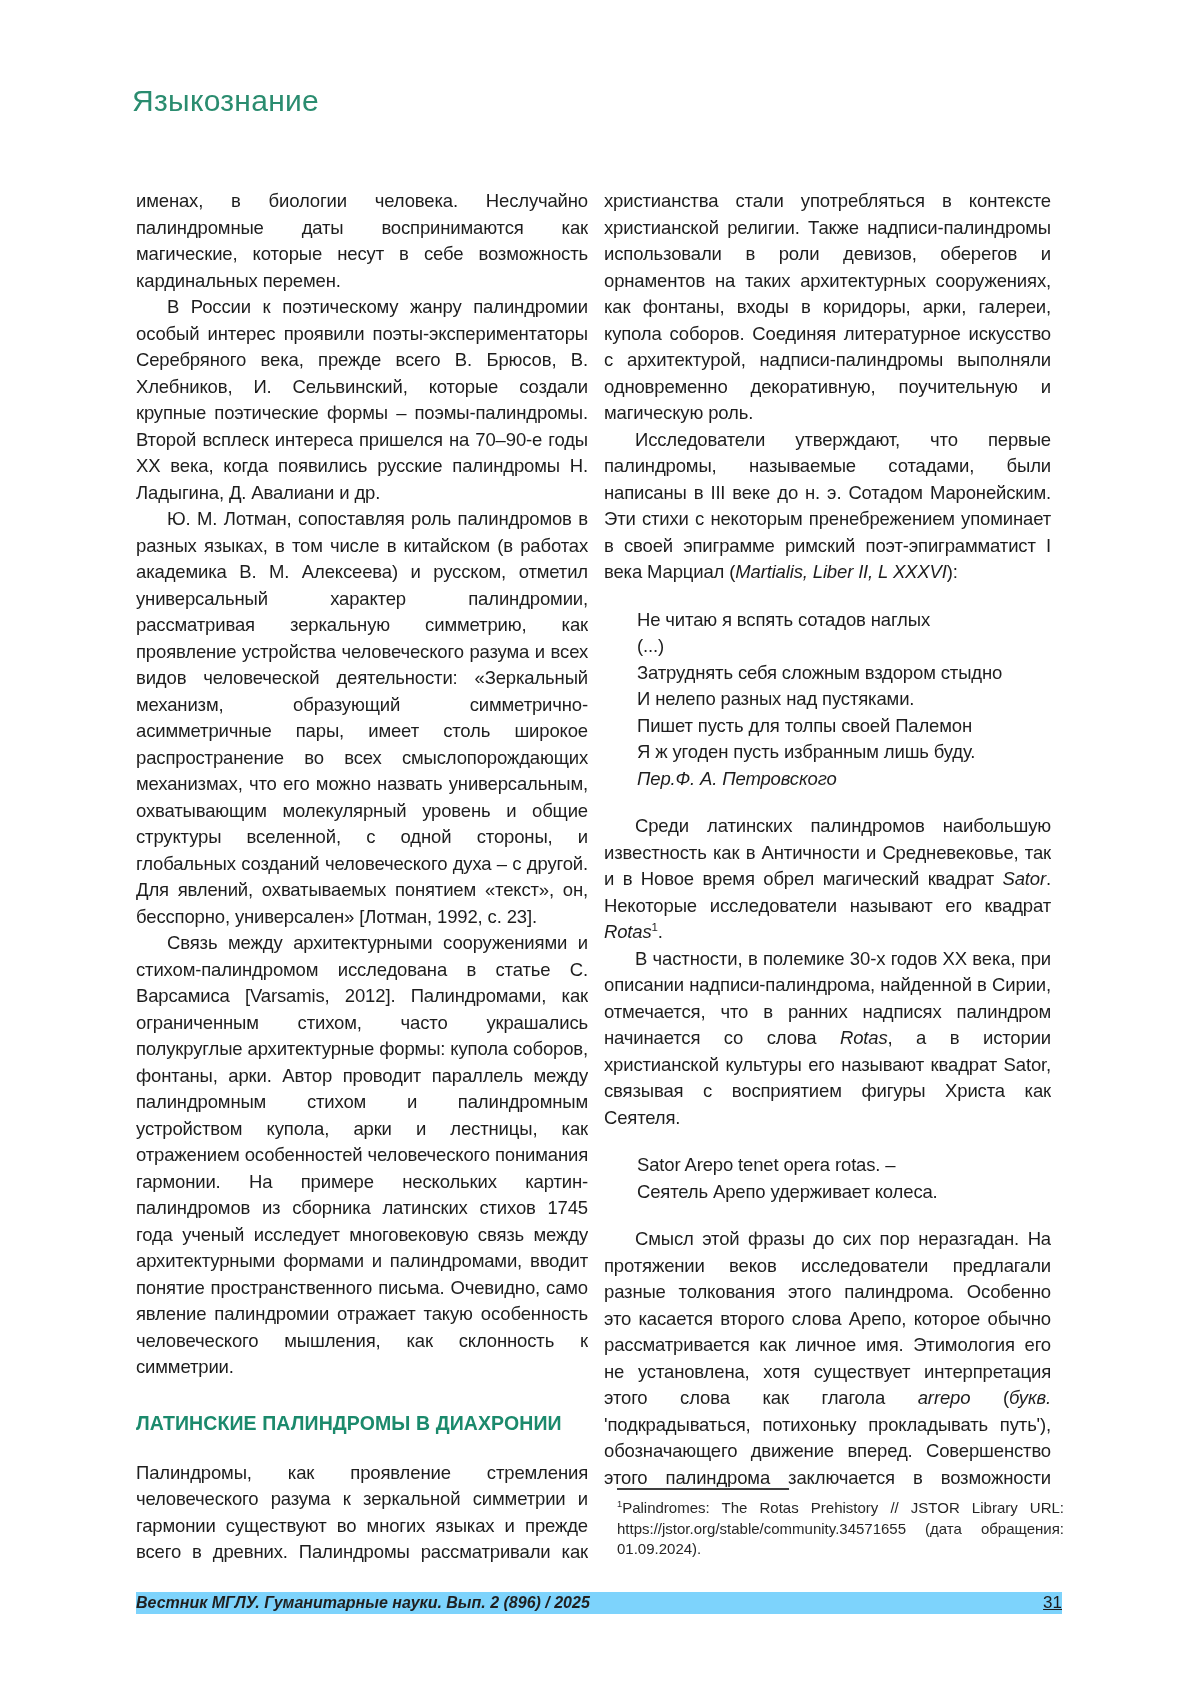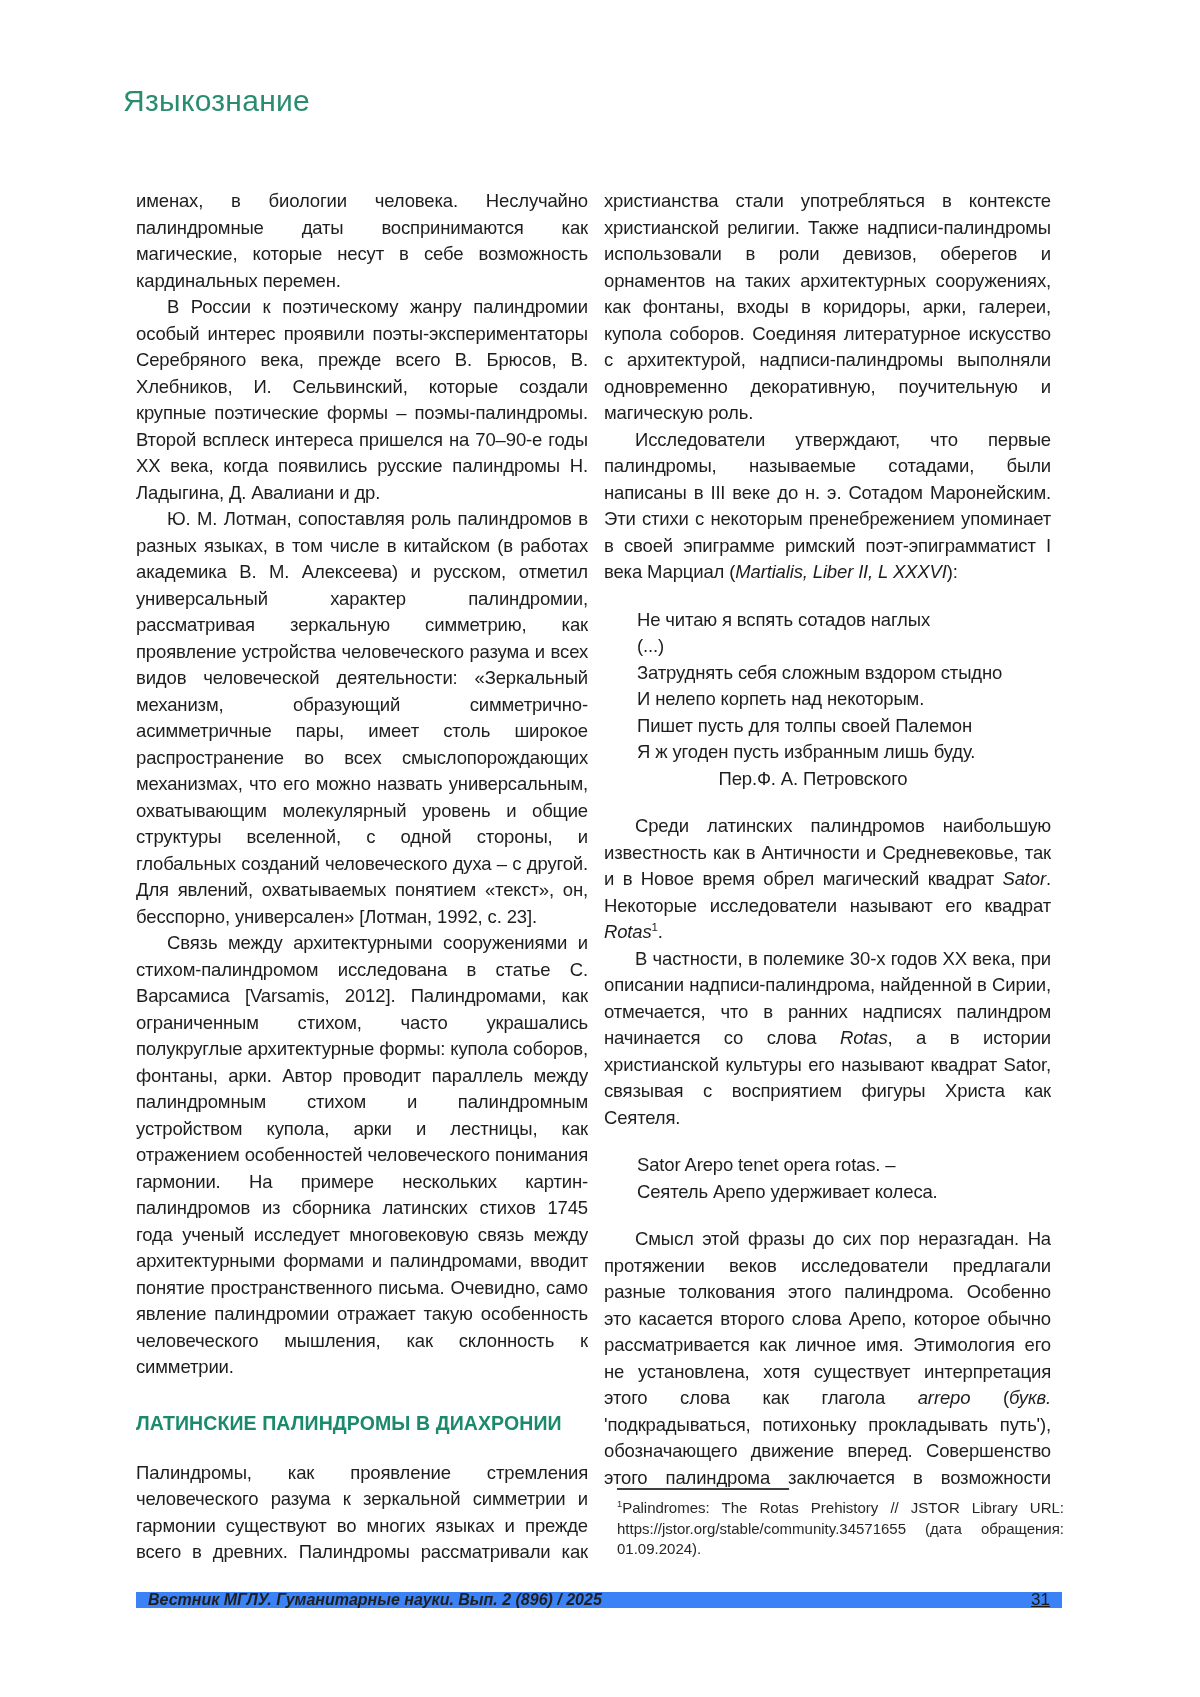--- a/index.html
+++ b/index.html
@@ -4,21 +4,21 @@
 <style>
   html,body{margin:0;padding:0;}
   body{
     width:1200px;height:1697px;overflow:hidden;position:relative;
     background:#ffffff;
     font-family:"Liberation Sans",sans-serif;
     color:#1d1d1d;
   }
   .page{position:absolute;inset:0;background:#ffffff;}
   .rubric{
-    position:absolute;left:123px;top:82px;margin:0;
+    position:absolute;left:132px;top:82px;margin:0;
     font-size:30px;line-height:38px;font-weight:400;
     color:#2a8c6f;letter-spacing:0.3px;
   }
   .columns{
     position:absolute;left:136px;top:188px;width:928px;
     display:flex;gap:16px;
   }
   .col{width:452px;}
   .col-left{height:1378px;overflow:hidden;}
   .col-right{width:447px;height:1299px;overflow:hidden;}
@@ -30,35 +30,35 @@
   .indent{text-indent:31px;}
   .section-heading{
     margin:30px 0 24px 0;font-size:19.5px;line-height:25px;
     font-weight:700;color:#1b8a6c;letter-spacing:0.1px;
   }
   .poem{
     margin:21px 0 21px 33px;width:352px;
     font-size:18.5px;line-height:26.5px;letter-spacing:-0.15px;
   }
   .poem-line{white-space:nowrap;}
-  .attribution{text-align:center;}
+  .attribution{text-align:left;font-style:italic;}
   .footnote{
     position:absolute;left:481px;top:1300px;width:447px;
     padding-top:10px;font-size:15px;line-height:20.5px;
     color:#262626;text-align:justify;letter-spacing:0;
   }
   .footnote::before{
     content:"";position:absolute;top:0;left:0;width:172px;
     border-top:2px solid #3f3f3f;
   }
   sup{font-size:0.62em;vertical-align:super;line-height:0;}
   .footer-band{
-    position:absolute;left:136px;top:1592px;width:926px;height:16px;
-    background:#3b82f6;display:flex;justify-content:space-between;
-    align-items:center;padding:0 12px;box-sizing:border-box;
+    position:absolute;left:136px;top:1592px;width:926px;height:22px;
+    background:#7dd3fc;display:flex;justify-content:space-between;
+    align-items:center;padding:0 0;box-sizing:border-box;
   }
   .footer-journal{
     font-style:italic;font-weight:700;font-size:16px;color:#1f1f1f;
     letter-spacing:0;
   }
   .footer-page{font-size:17px;color:#1a1a1a;font-weight:400;text-decoration:underline;}
 </style>
 </head>
 <body>
 
@@ -74,21 +74,21 @@
         <h2 class="section-heading">ЛАТИНСКИЕ ПАЛИНДРОМЫ В ДИАХРОНИИ</h2>
         <p class="body-p"><span>Палиндромы, как проявление стремления человеческого разума к зеркальной симметрии и гармонии существуют во многих языках и прежде всего в древних. Палиндромы рассматривали как поэтическое развлечение, игру ума, начиная с Античности. Позже подобные стихи наделяли магическим смыслом, используя их в оккультных целях, записывая на кусках пергамента или табличках. Существуют палиндромы, которые с утверждением</span></p>
       </div>
     <div class="col col-right">
         <p class="body-p"><span>христианства стали употребляться в контексте христианской религии. Также надписи-палиндромы использовали в роли девизов, оберегов и орнаментов на таких архитектурных сооружениях, как фонтаны, входы в коридоры, арки, галереи, купола соборов. Соединяя литературное искусство с архитектурой, надписи-палиндромы выполняли одновременно декоративную, поучительную и магическую роль.</span></p>
         <p class="body-p indent"><span>Исследователи утверждают, что первые палиндромы, называемые сотадами, были написаны в III веке до н. э. Сотадом Маронейским. Эти стихи с некоторым пренебрежением упоминает в своей эпиграмме римский поэт-эпиграмматист I века Марциал (</span><i>Martialis, Liber II, L XXXVI</i><span>):</span></p>
         <div class="poem">
           <div class="poem-line">Не читаю я вспять сотадов наглых</div>
           <div class="poem-line">(...)</div>
           <div class="poem-line">Затруднять себя сложным вздором стыдно</div>
-          <div class="poem-line">И нелепо корпеть над некоторым.</div>
+          <div class="poem-line">И нелепо разных над пустяками.</div>
           <div class="poem-line">Пишет пусть для толпы своей Палемон</div>
           <div class="poem-line">Я ж угоден пусть избранным лишь буду.</div>
           <div class="attribution">Пер.Ф. А. Петровского</div>
         </div>
         <p class="body-p indent"><span>Среди латинских палиндромов наибольшую известность как в Античности и Средневековье, так и в Новое время обрел магический квадрат </span><i>Sator</i><span>. Некоторые исследователи называют его квадрат </span><i>Rotas</i><sup>1</sup><span>.</span></p>
         <p class="body-p indent"><span>В частности, в полемике 30-х годов XX века, при описании надписи-палиндрома, найденной в Сирии, отмечается, что в ранних надписях палиндром начинается со слова </span><i>Rotas</i><span>, а в истории христианской культуры его называют квадрат Sator, связывая с восприятием фигуры Христа как Сеятеля.</span></p>
         <div class="poem">
           <div class="poem-line">Sator Arepo tenet opera rotas. –</div>
           <div class="poem-line">Сеятель Арепо удерживает колеса.</div>
         </div>

